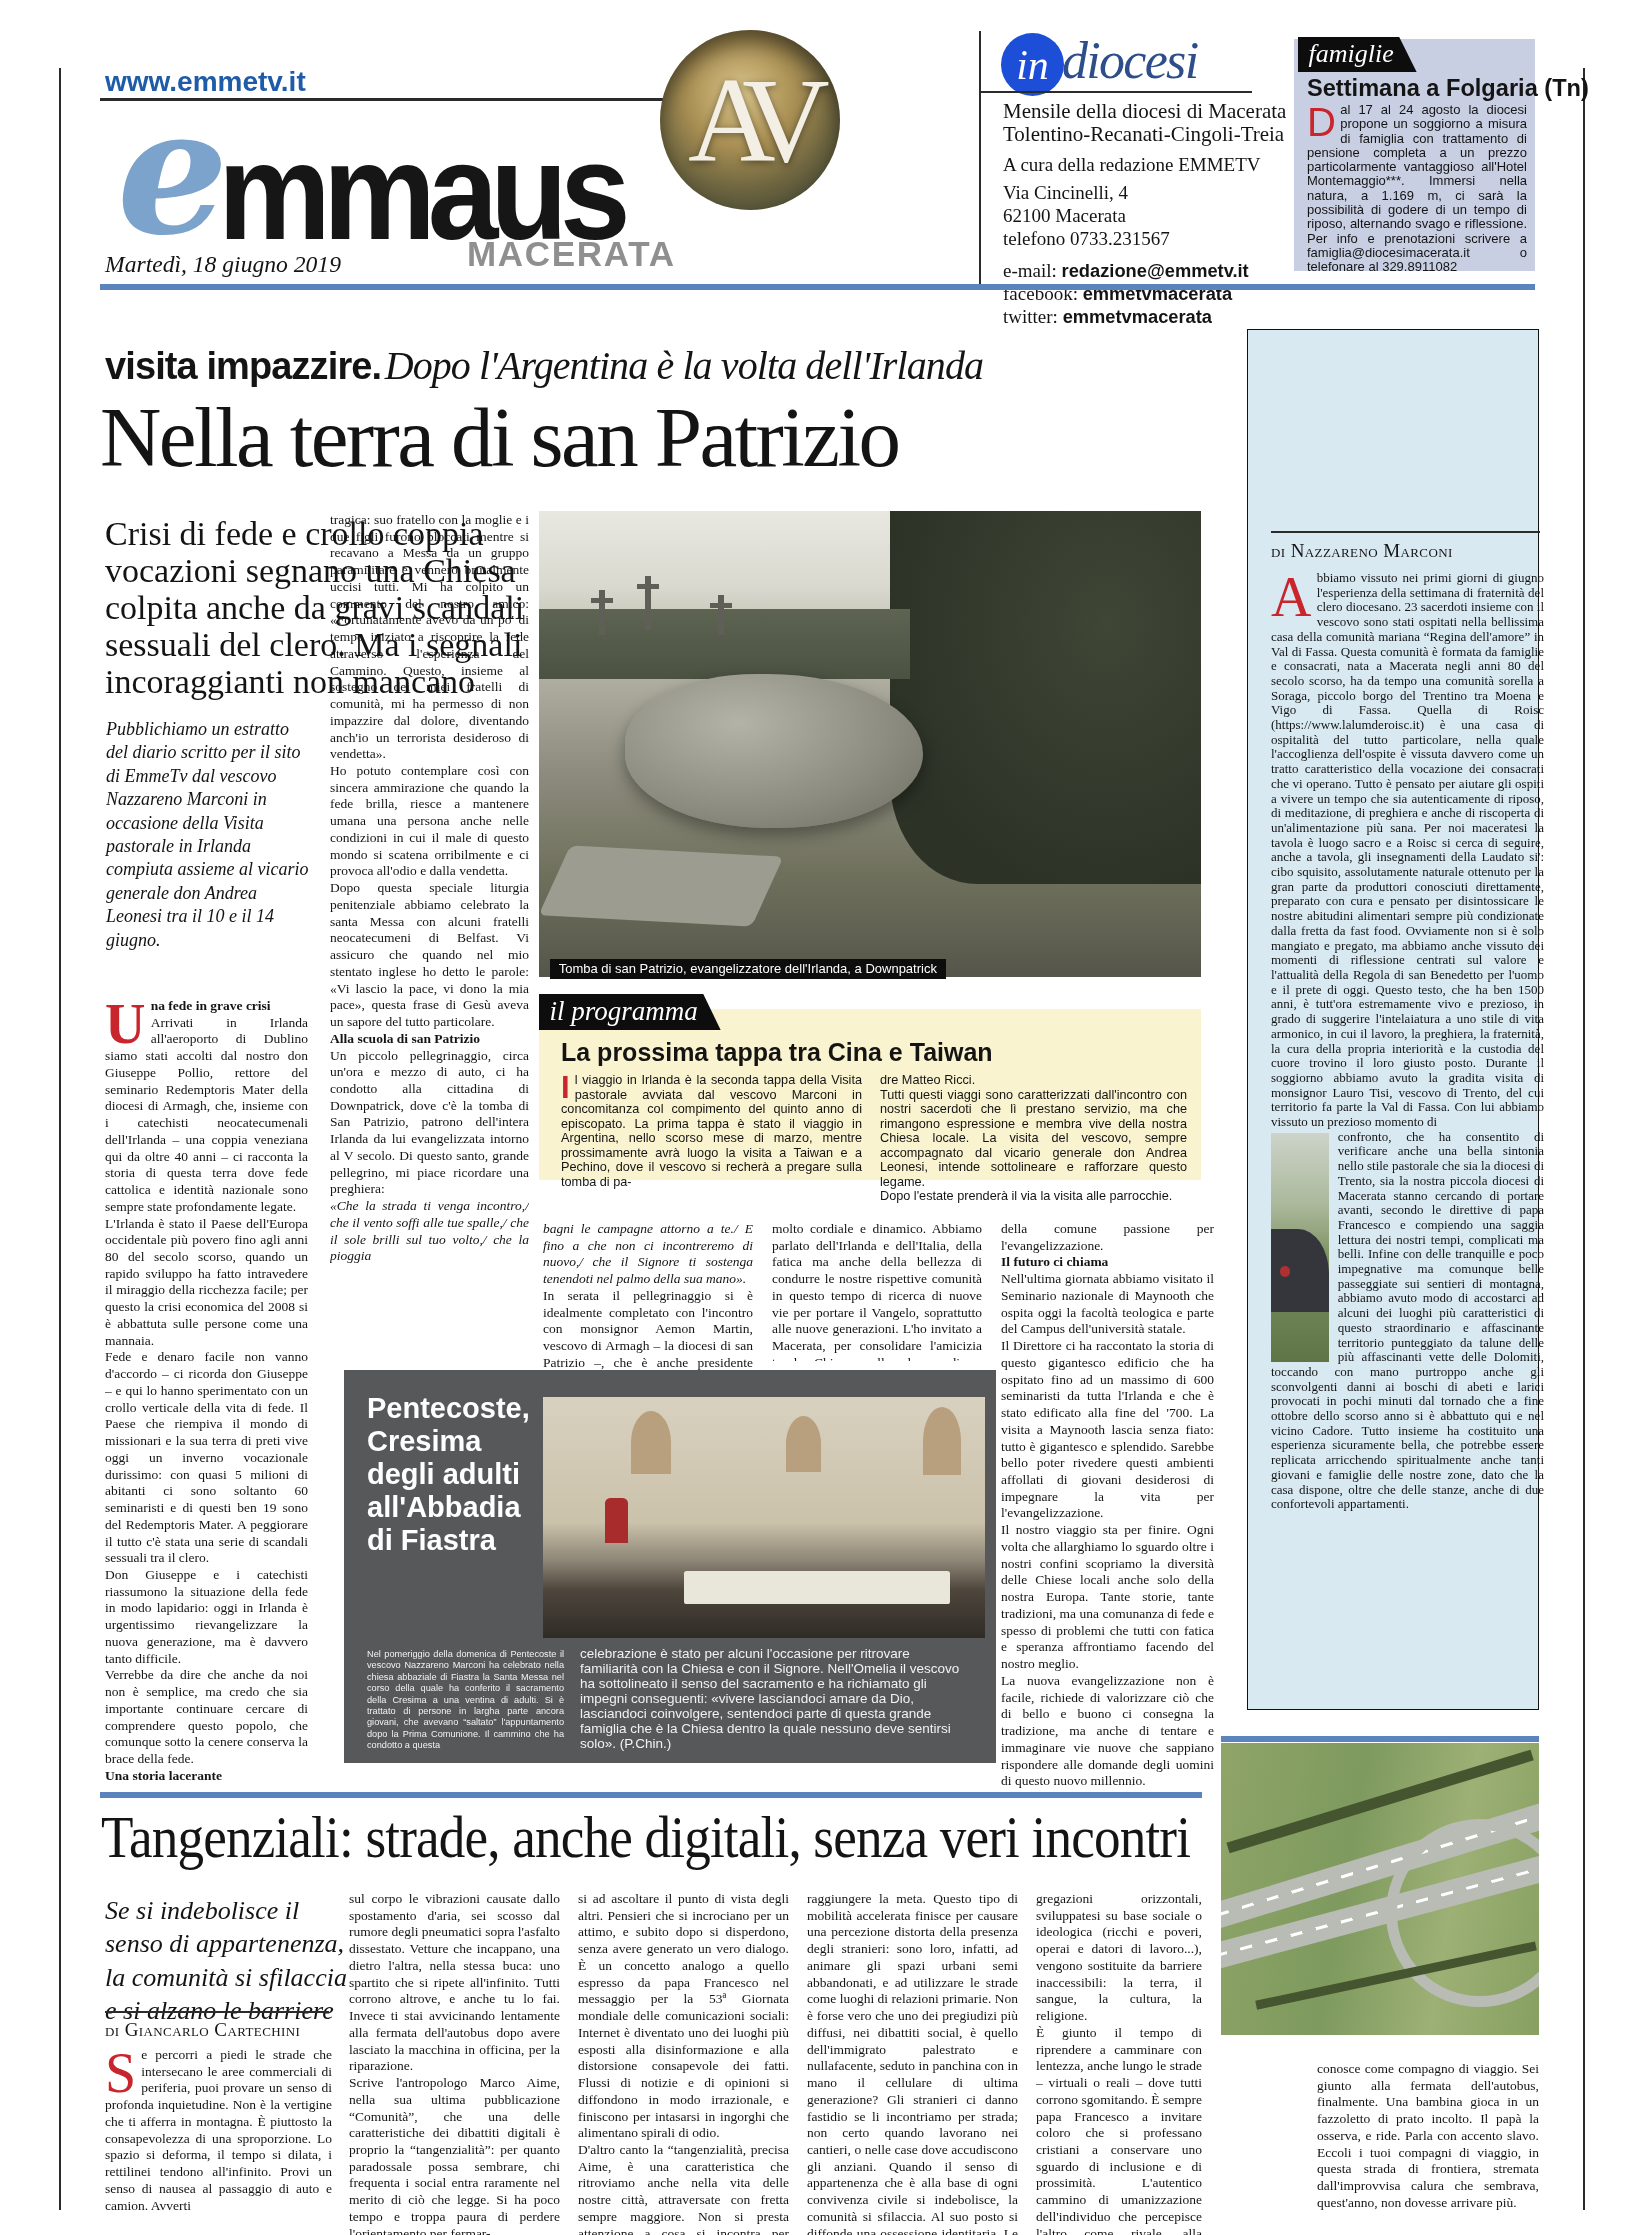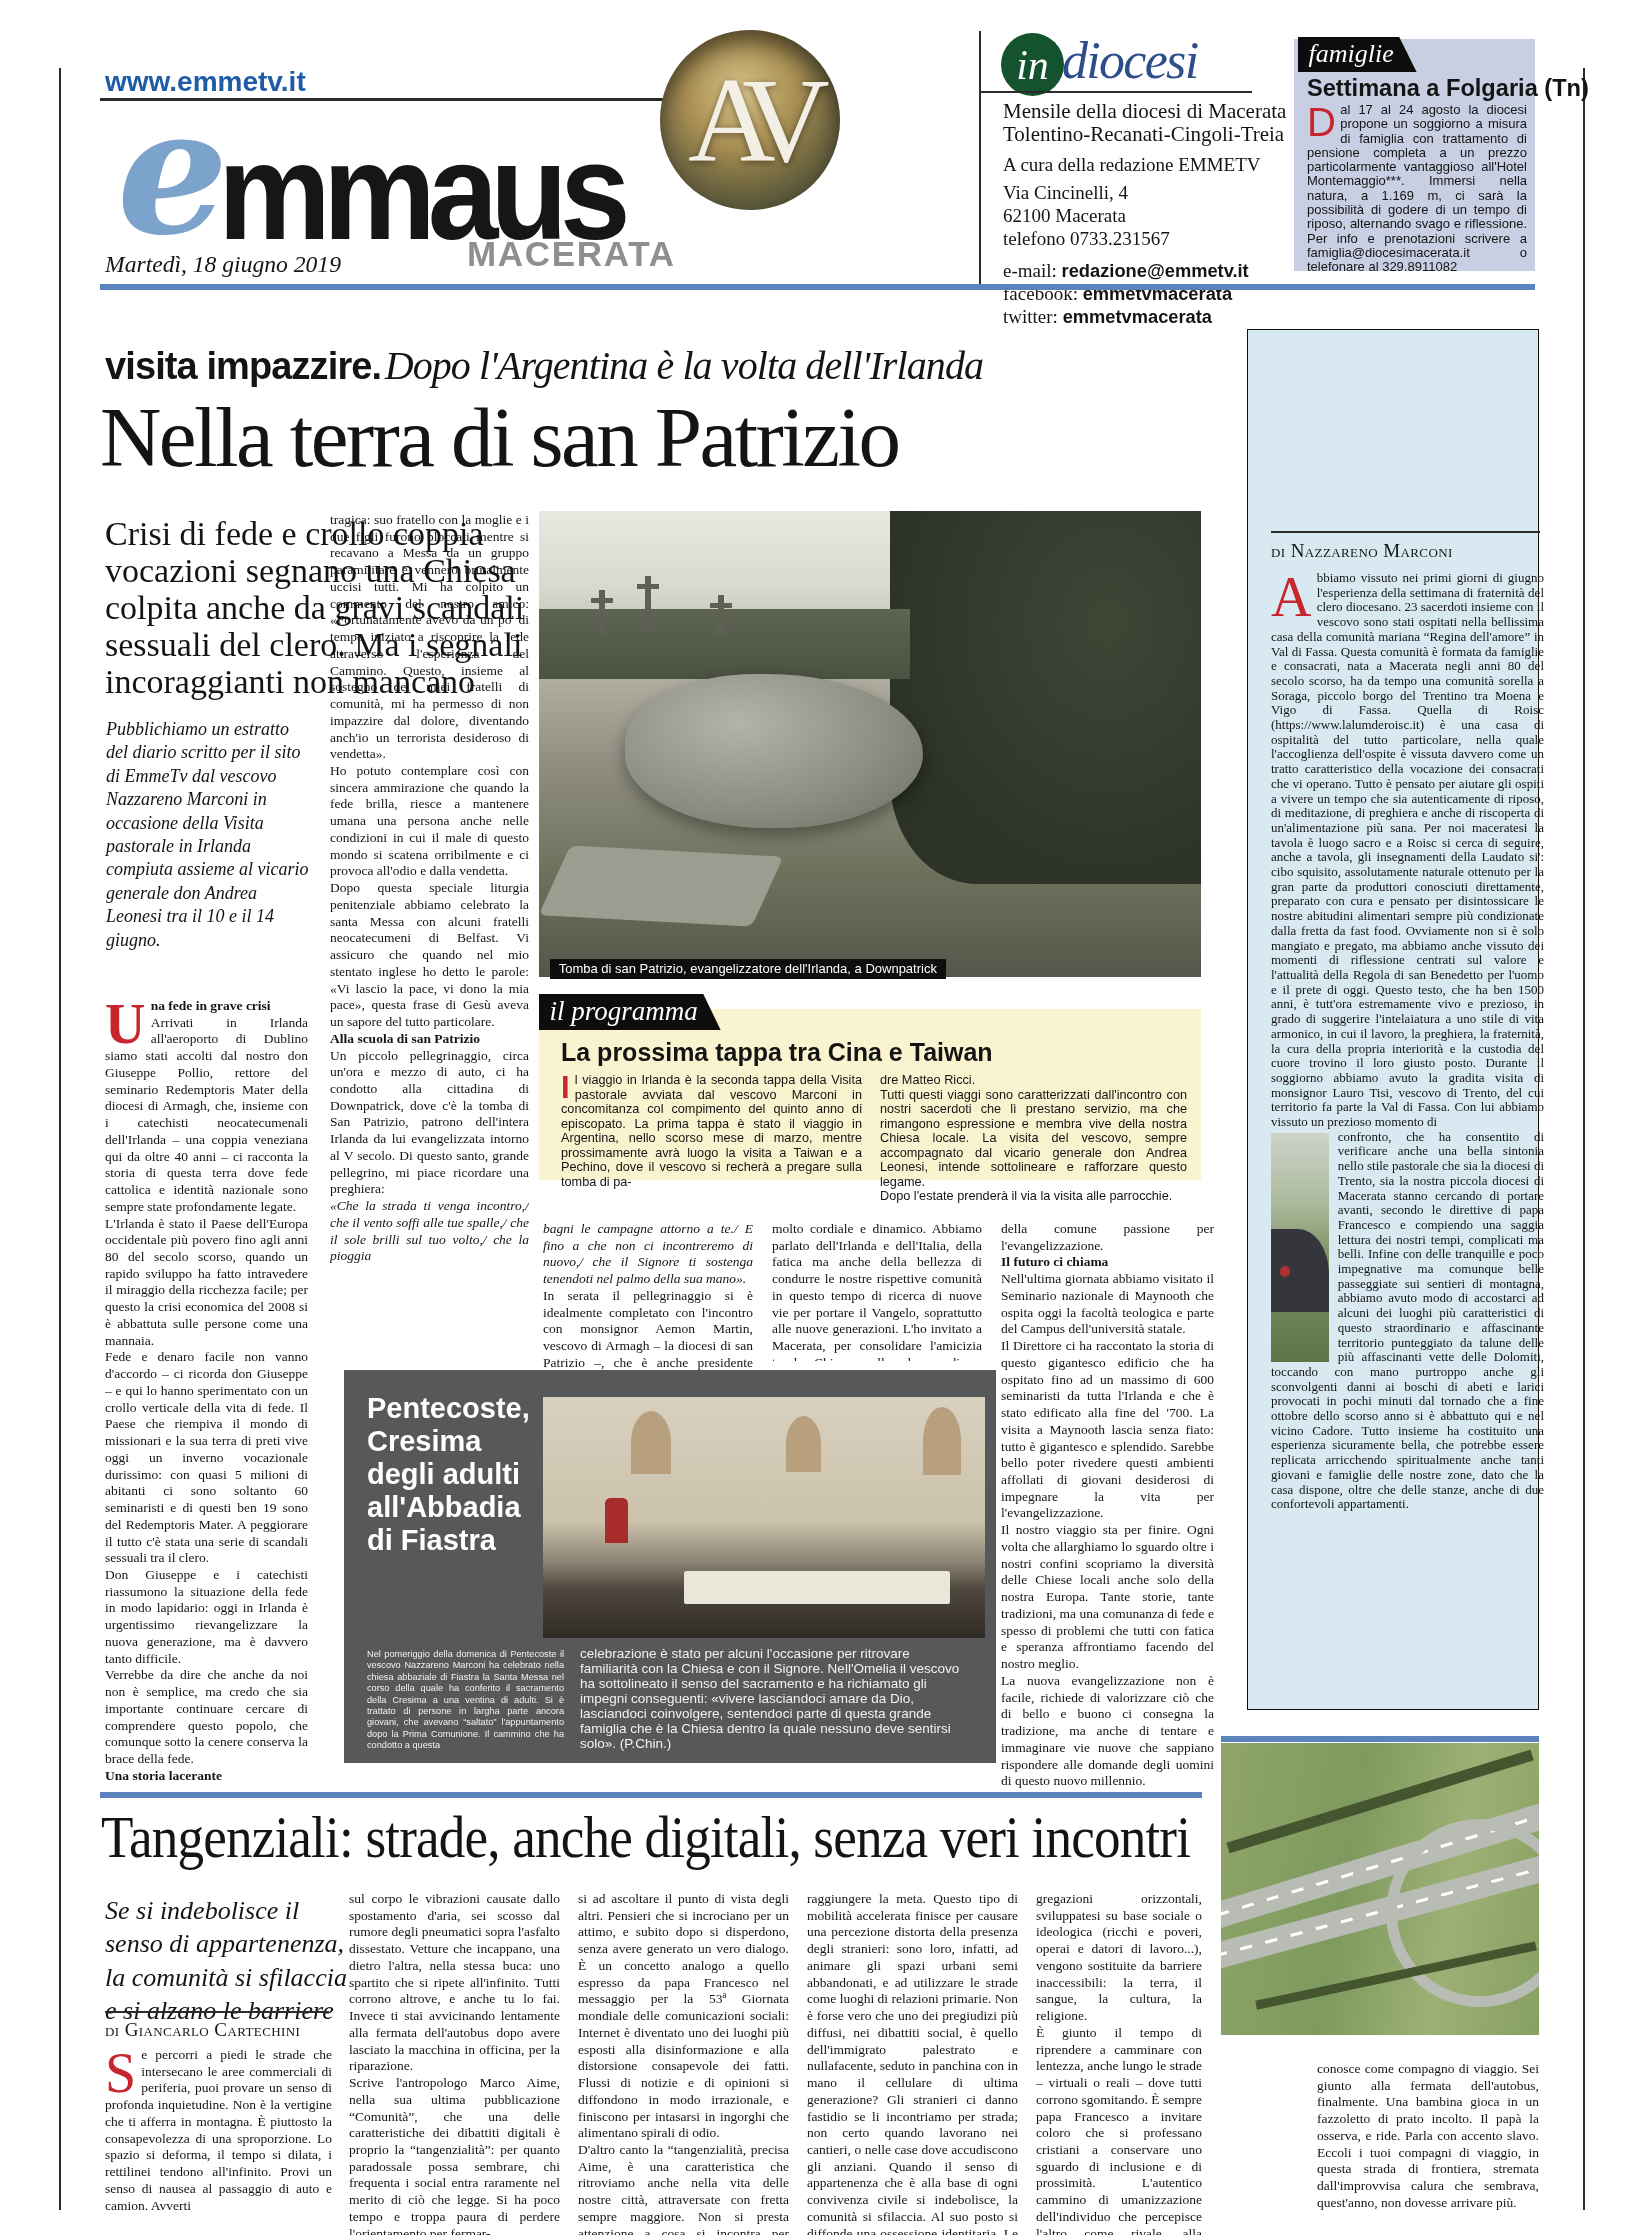--- a/index.html
+++ b/index.html
@@ -12,21 +12,21 @@
   .url{font-family:"Liberation Sans",sans-serif;font-weight:bold;color:#1f5ca8;font-size:28px;}
   .logo-e{font-style:italic;font-weight:bold;color:#7ba3cc;font-size:175px;line-height:1;font-family:"DejaVu Serif",serif;}
   .logo-mmaus{font-family:"Liberation Sans",sans-serif;font-weight:bold;font-size:138px;line-height:1;
               letter-spacing:-8.7px;color:#161616;transform:scaleX(.92);transform-origin:left top;}
   .logo-city{font-family:"Liberation Sans",sans-serif;font-weight:bold;font-size:35px;color:#8f8f8f;
              letter-spacing:1.7px;text-align:right;}
   .date{font-style:italic;font-size:23.6px;}
   .badge{border-radius:50%;background:radial-gradient(circle at 45% 35%,#d9c489 0%,#a98f54 35%,#6f6640 62%,#474a36 85%,#2e3129 100%);
          display:flex;align-items:center;justify-content:center;box-shadow:inset 0 12.2px 19px rgba(0,0,0,.45);}
   .badge span{color:#f3efe4;font-size:121px;letter-spacing:-17.5px;text-shadow:0 1.7px 7px rgba(0,0,0,.45);font-family:"Liberation Serif",serif;}
-  .indio-circle{border-radius:50%;background:#14532d;display:flex;align-items:center;justify-content:center;}
+  .indio-circle{border-radius:50%;background:#1d4ed8;display:flex;align-items:center;justify-content:center;}
   .indio-circle span{color:#fff;font-style:italic;font-size:42px;}
   .indio-word{font-style:italic;color:#2d4e8a;font-size:52px;letter-spacing:-1.7px;}
   .pub{font-size:21px;line-height:23px;}
   .pub .small{font-size:19px;}
   .pub b{font-family:"Liberation Sans",sans-serif;font-size:18.3px;}
   
   .tab{position:absolute;background:#0d0d0d;color:#fff;font-style:italic;font-size:26px;
        padding:1.7px 23px 3.5px 10.5px;clip-path:polygon(0 0,calc(100% - 17.5px) 0,100% 100%,0 100%);}
   .fambox{background:#c9cfe3;}
   .boxtitle{font-family:"Liberation Sans",sans-serif;font-weight:bold;font-size:23.6px;}

